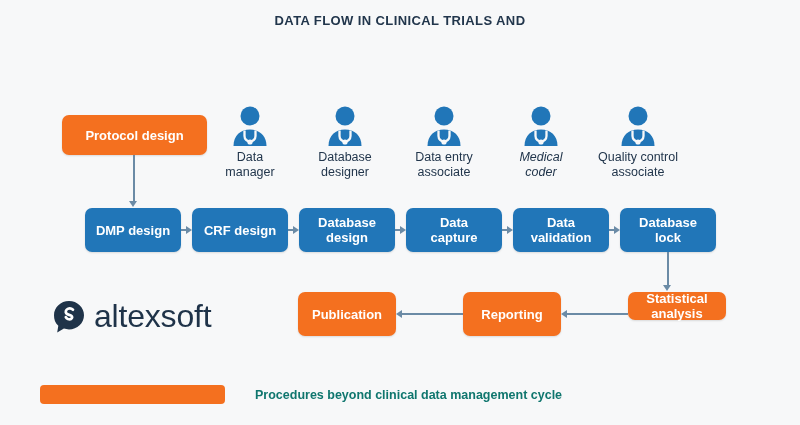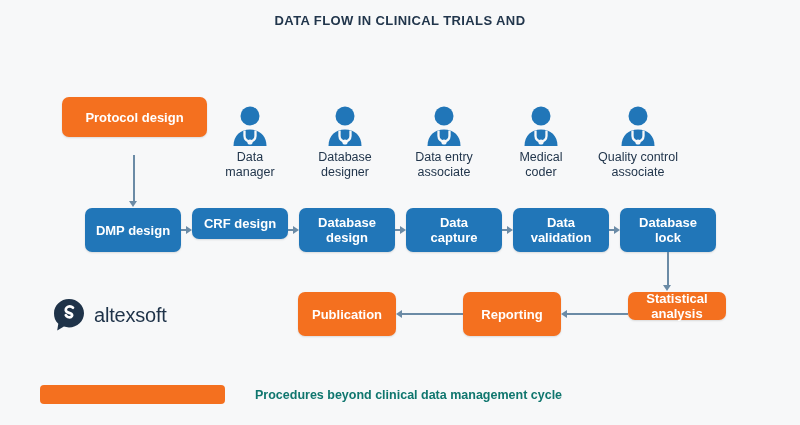--- a/index.html
+++ b/index.html
@@ -106,21 +106,21 @@
     position: absolute;
     left: 52px;
     top: 298px;
     display: flex;
     align-items: center;
   }
   .logo .mark { width: 34px; height: 34px; }
   .logo .wordmark {
     margin-left: 8px;
     color: #1f3349;
-    font-size: 20px;
+    font-size: 32px;
     letter-spacing: -0.2px;
   }
 
   
   .legend-swatch {
     position: absolute;
     left: 40px;
     top: 385px;
     width: 185px;
     height: 19px;
@@ -183,21 +183,21 @@
         <path d="M14.5 25.5 L14.5 31 A5.5 5.5 0 0 0 25.5 31 L25.5 25.5" fill="none" stroke="#f7f8f9" stroke-width="2.3"></path>
         <circle cx="20" cy="37" r="2.6" fill="#f7f8f9"></circle>
       </svg>
     </span>
     <span class="label">
       <span>Data entry</span><br>
       <span>associate</span>
     </span>
   </div>
 
-  <div class="role" style="left:489px; top:105px;">
+  <div class="role" style="left:489px; top:105px;font-style:italic;">
     <span class="glyph">
       <svg viewBox="0 0 40 42" width="40" height="42" aria-hidden="true">
         <circle cx="20" cy="11" r="9.5" fill="#2176b8"></circle>
         <path d="M3.5 41 C3.5 30.5 10.5 24.5 20 24.5 C29.5 24.5 36.5 30.5 36.5 41 Z" fill="#2176b8"></path>
         <path d="M14.5 25.5 L14.5 31 A5.5 5.5 0 0 0 25.5 31 L25.5 25.5" fill="none" stroke="#f7f8f9" stroke-width="2.3"></path>
         <circle cx="20" cy="37" r="2.6" fill="#f7f8f9"></circle>
       </svg>
     </span>
     <span class="label">
       <span>Medical</span><br>
@@ -213,34 +213,34 @@
         <path d="M14.5 25.5 L14.5 31 A5.5 5.5 0 0 0 25.5 31 L25.5 25.5" fill="none" stroke="#f7f8f9" stroke-width="2.3"></path>
         <circle cx="20" cy="37" r="2.6" fill="#f7f8f9"></circle>
       </svg>
     </span>
     <span class="label">
       <span>Quality control</span><br>
       <span>associate</span>
     </span>
   </div>
 
-  <div class="box orange" style="left:62px; top:97px; width:145px; height:40px;justify-content:center;">
+  <div class="box orange" style="left:62px; top:115px; width:145px; height:40px;justify-content:center;">
     <span>Protocol design</span>
   </div>
 
   <div class="conn v" style="left:133px; top:155px; height:46px;"></div>
   <div class="arrowhead down" style="left:129px; top:201px;"></div>
 
   <div class="box blue" style="left:85px; top:208px; width:96px; height:44px;">
     <span>
       <span>DMP design</span>
     </span>
   </div>
 
-  <div class="box blue" style="left:192px; top:208px; width:96px; height:31px;">
+  <div class="box blue" style="left:192px; top:208px; width:96px; height:44px;">
     <span>
       <span>CRF design</span>
     </span>
   </div>
 
   <div class="box blue" style="left:299px; top:208px; width:96px; height:44px;">
     <span>
       <span>Database</span><br>
       <span>design</span>
     </span>

